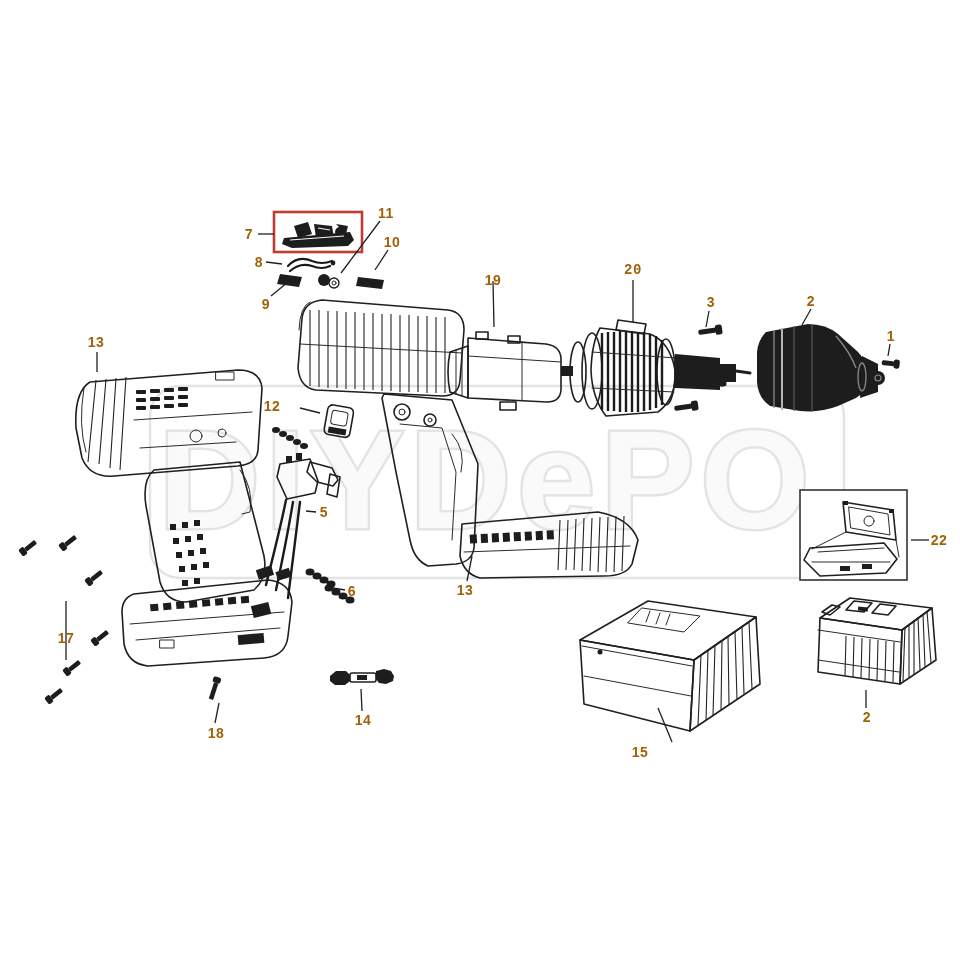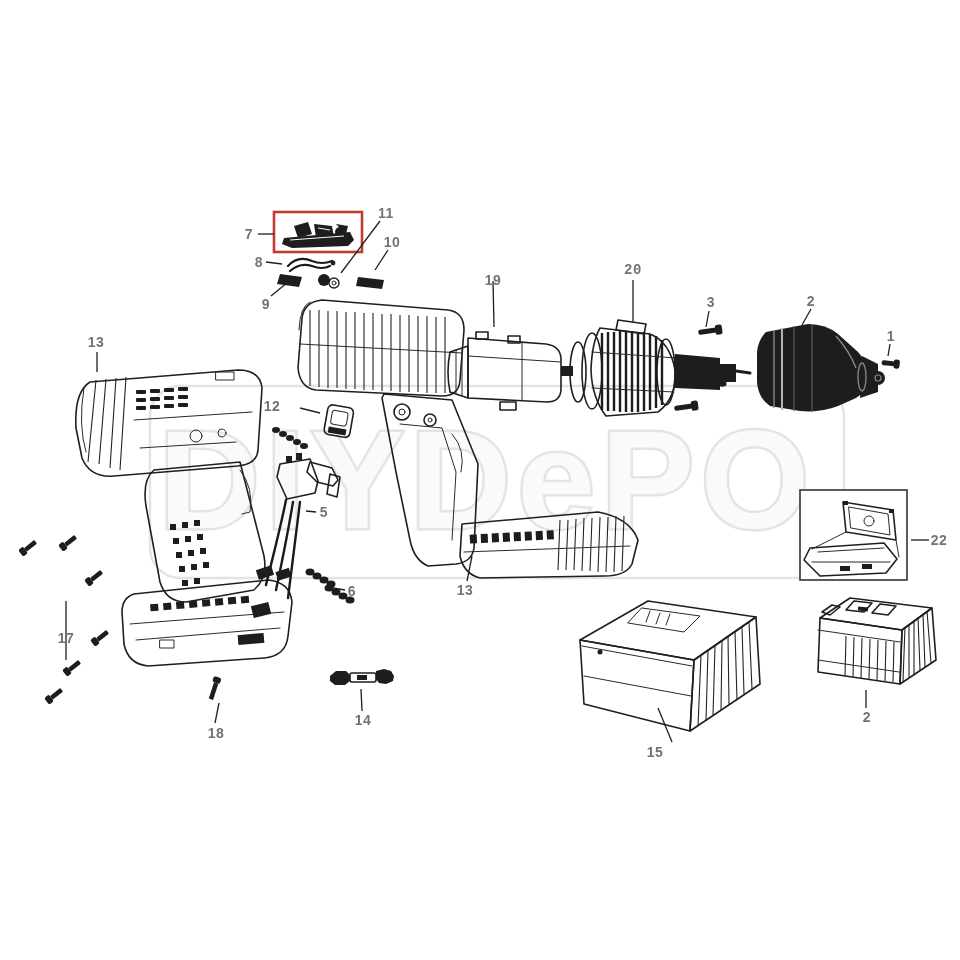--- a/index.html
+++ b/index.html
@@ -13,21 +13,21 @@
   .tooth{fill:none;stroke:#1c1c1c;stroke-width:2.4;}
   .dk{fill:#1d1d1d;stroke:none;}
   .lt{fill:none;stroke:#8a8a8a;stroke-width:1.3;}
   .wm-plate{fill:none;stroke:#e3e3e3;stroke-width:2.4;}
   .wm-text{font-family:"Liberation Sans",sans-serif;font-weight:bold;font-size:140px;
            letter-spacing:6px;fill:#fafafa;stroke:#e4e4e4;stroke-width:5;paint-order:stroke fill;}
   .hl-box{fill:none;stroke-width:2.6;}
   #leaders line{stroke:#1f1f1f;stroke-width:1.3;}
   #labels{position:absolute;left:0;top:0;width:100%;height:100%;pointer-events:none;}
   .part-label{position:absolute;transform:translate(-50%,-50%);
-              font:bold 14px "Liberation Sans",sans-serif;color:#737373;letter-spacing:.5px;}
+              font:bold 14px "Liberation Sans",sans-serif;color:#a16207;letter-spacing:.5px;}
 </style>
 </head>
 <body>
 
 <div class="stage">
 
 <svg viewBox="0 0 960 960" width="960" height="960">
 
   <g>
     <rect class="wm-plate" x="150" y="386" width="694" height="192" rx="30"></rect>
@@ -346,21 +346,21 @@
       <div class="part-label" style="left: 352px; top: 591px;">6</div>
       <div class="part-label" style="left: 249px; top: 234px;">7</div>
       <div class="part-label" style="left: 259px; top: 262px;">8</div>
       <div class="part-label" style="left: 266px; top: 304px;">9</div>
       <div class="part-label" style="left: 392px; top: 242px;">10</div>
       <div class="part-label" style="left: 386px; top: 213px;">11</div>
       <div class="part-label" style="left: 272px; top: 406px;">12</div>
       <div class="part-label" style="left: 96px; top: 342px;">13</div>
       <div class="part-label" style="left: 465px; top: 590px;">13</div>
       <div class="part-label" style="left: 363px; top: 720px;">14</div>
-      <div class="part-label" style="left: 655px; top: 752px;">15</div>
+      <div class="part-label" style="left: 640px; top: 752px;">15</div>
       <div class="part-label" style="left: 867px; top: 717px;">2</div>
       <div class="part-label" style="left: 66px; top: 590px; margin-top: 48px;">17</div>
       <div class="part-label" style="left: 216px; top: 733px;">18</div>
       <div class="part-label" style="left: 493px; top: 280px;">19</div>
       <div class="part-label" style="left: 633px; top: 270px; font-family: Liberation Mono, monospace;">20</div>
       <div class="part-label" style="left: 939px; top: 540px;">22</div>
     </div>
 
 </div>
 

